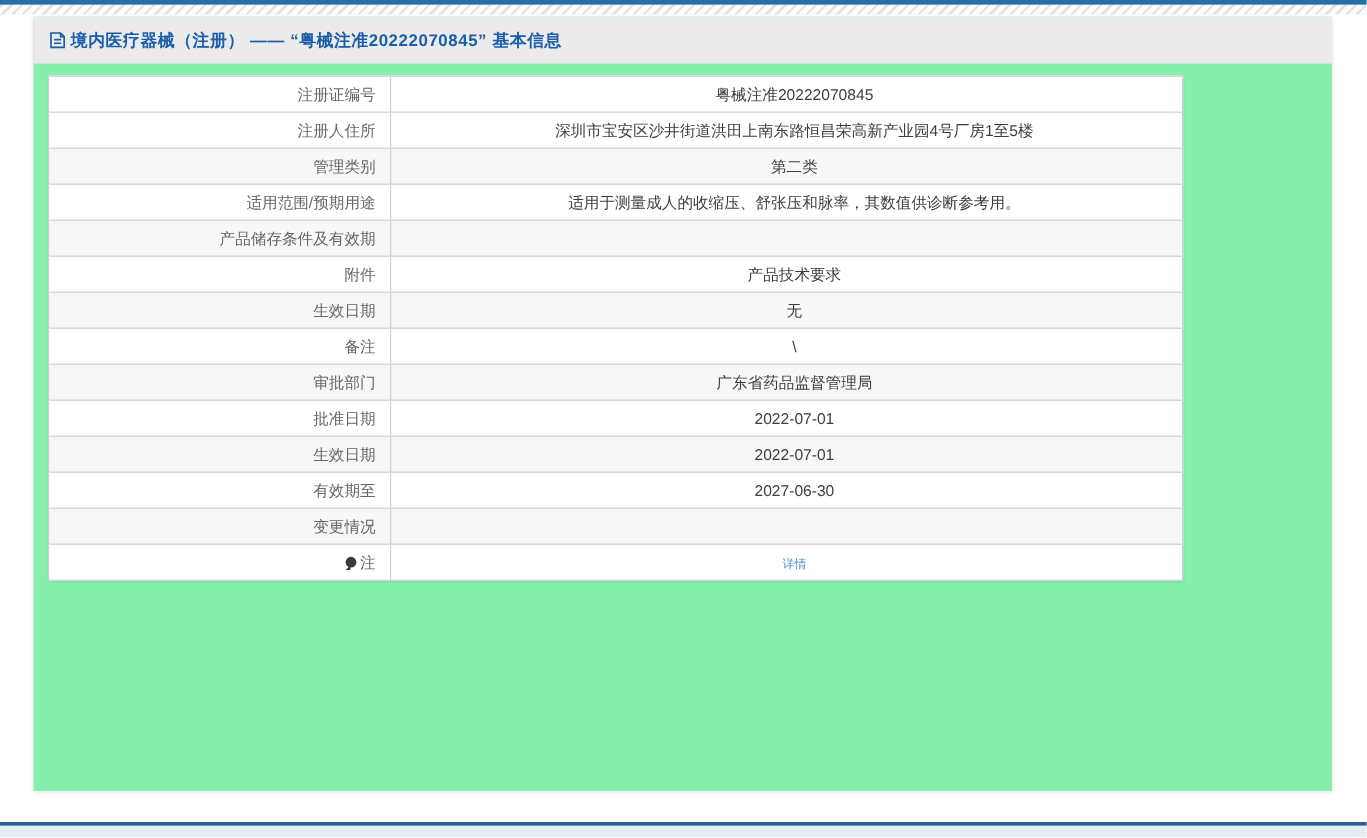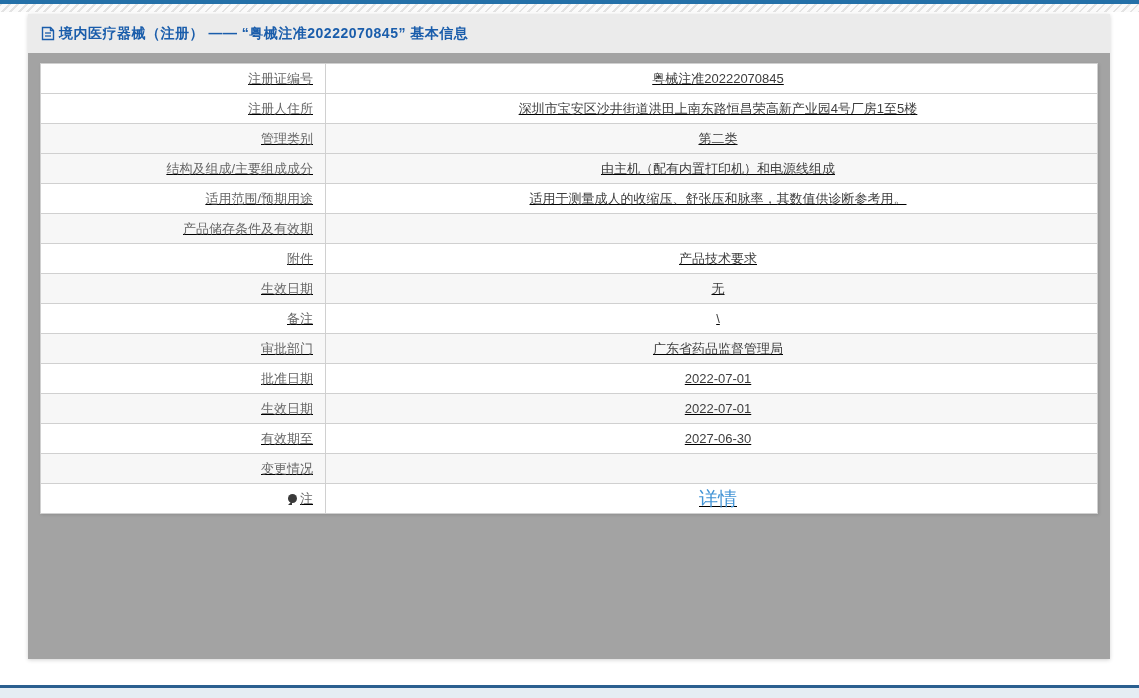--- a/index.html
+++ b/index.html
@@ -11,58 +11,57 @@
   }
   .topbar { height: 4px; background: #2470a8; }
   .stripes {
     height: 8px;
     background: repeating-linear-gradient(135deg,
       #e3e3e3 0px, #e3e3e3 2px, #fbfbfb 2px, #fbfbfb 6px);
   }
   .card {
     margin: 2px 0 0 28px;
     width: 1082px; height: 645px;
-    background: #a3a3a3;
+    background: #86efac;
     box-shadow: 0 1px 4px rgba(0,0,0,0.18);
   }
   .card-header {
     height: 39px; background: #ebebeb;
     display: flex; align-items: center;
     padding-left: 13px;
   }
   .doc-icon { width: 14px; height: 15px; margin-right: 4px; flex: 0 0 auto; }
   .page-title { color: #1a5dab; font-size: 14px; font-weight: 600; letter-spacing: 0.5px; }
   table.info {
     margin: 10px 12px 0 12px;
-    width: 1058px;
+    width: 946px;
     border-collapse: collapse;
     table-layout: fixed;
     background: #ffffff;
     box-shadow: 1px 1px 3px rgba(0,0,0,0.12);
-    text-decoration: underline;
   }
   table.info td {
     border: 1px solid #d0d0d0;
     height: 30px;
     font-size: 13px;
     vertical-align: middle;
   }
   td.label {
     width: 285px;
     text-align: right;
     padding-right: 12px;
     color: #666666;
   }
   td.value {
     text-align: center;
     padding-left: 13px;
     color: #3d3d3d;
   }
   tr.even { background: #f7f7f7; }
-  a.detail-link { color: #4193d5; text-decoration: none; font-size: 19px; }
+  a.detail-link { color: #4193d5; text-decoration: none; font-size: 10px; }
   .note-icon {
     display: inline-block;
     width: 9px; height: 9px;
     background: #3a3a3a;
     border-radius: 50%;
     position: relative;
     margin-right: 3px;
   }
   .note-icon::after {
     content: "";
@@ -104,24 +103,20 @@
           <td class="value">粤械注准20222070845</td>
         </tr>
         <tr>
           <td class="label">注册人住所</td>
           <td class="value">深圳市宝安区沙井街道洪田上南东路恒昌荣高新产业园4号厂房1至5楼</td>
         </tr>
         <tr class="even">
           <td class="label">管理类别</td>
           <td class="value">第二类</td>
         </tr>
-        <tr class="even">
-          <td class="label">结构及组成/主要组成成分</td>
-          <td class="value">由主机（配有内置打印机）和电源线组成</td>
-        </tr>
         <tr>
           <td class="label">适用范围/预期用途</td>
           <td class="value">适用于测量成人的收缩压、舒张压和脉率，其数值供诊断参考用。</td>
         </tr>
         <tr class="even">
           <td class="label">产品储存条件及有效期</td>
           <td class="value"></td>
         </tr>
         <tr>
           <td class="label">附件</td>

